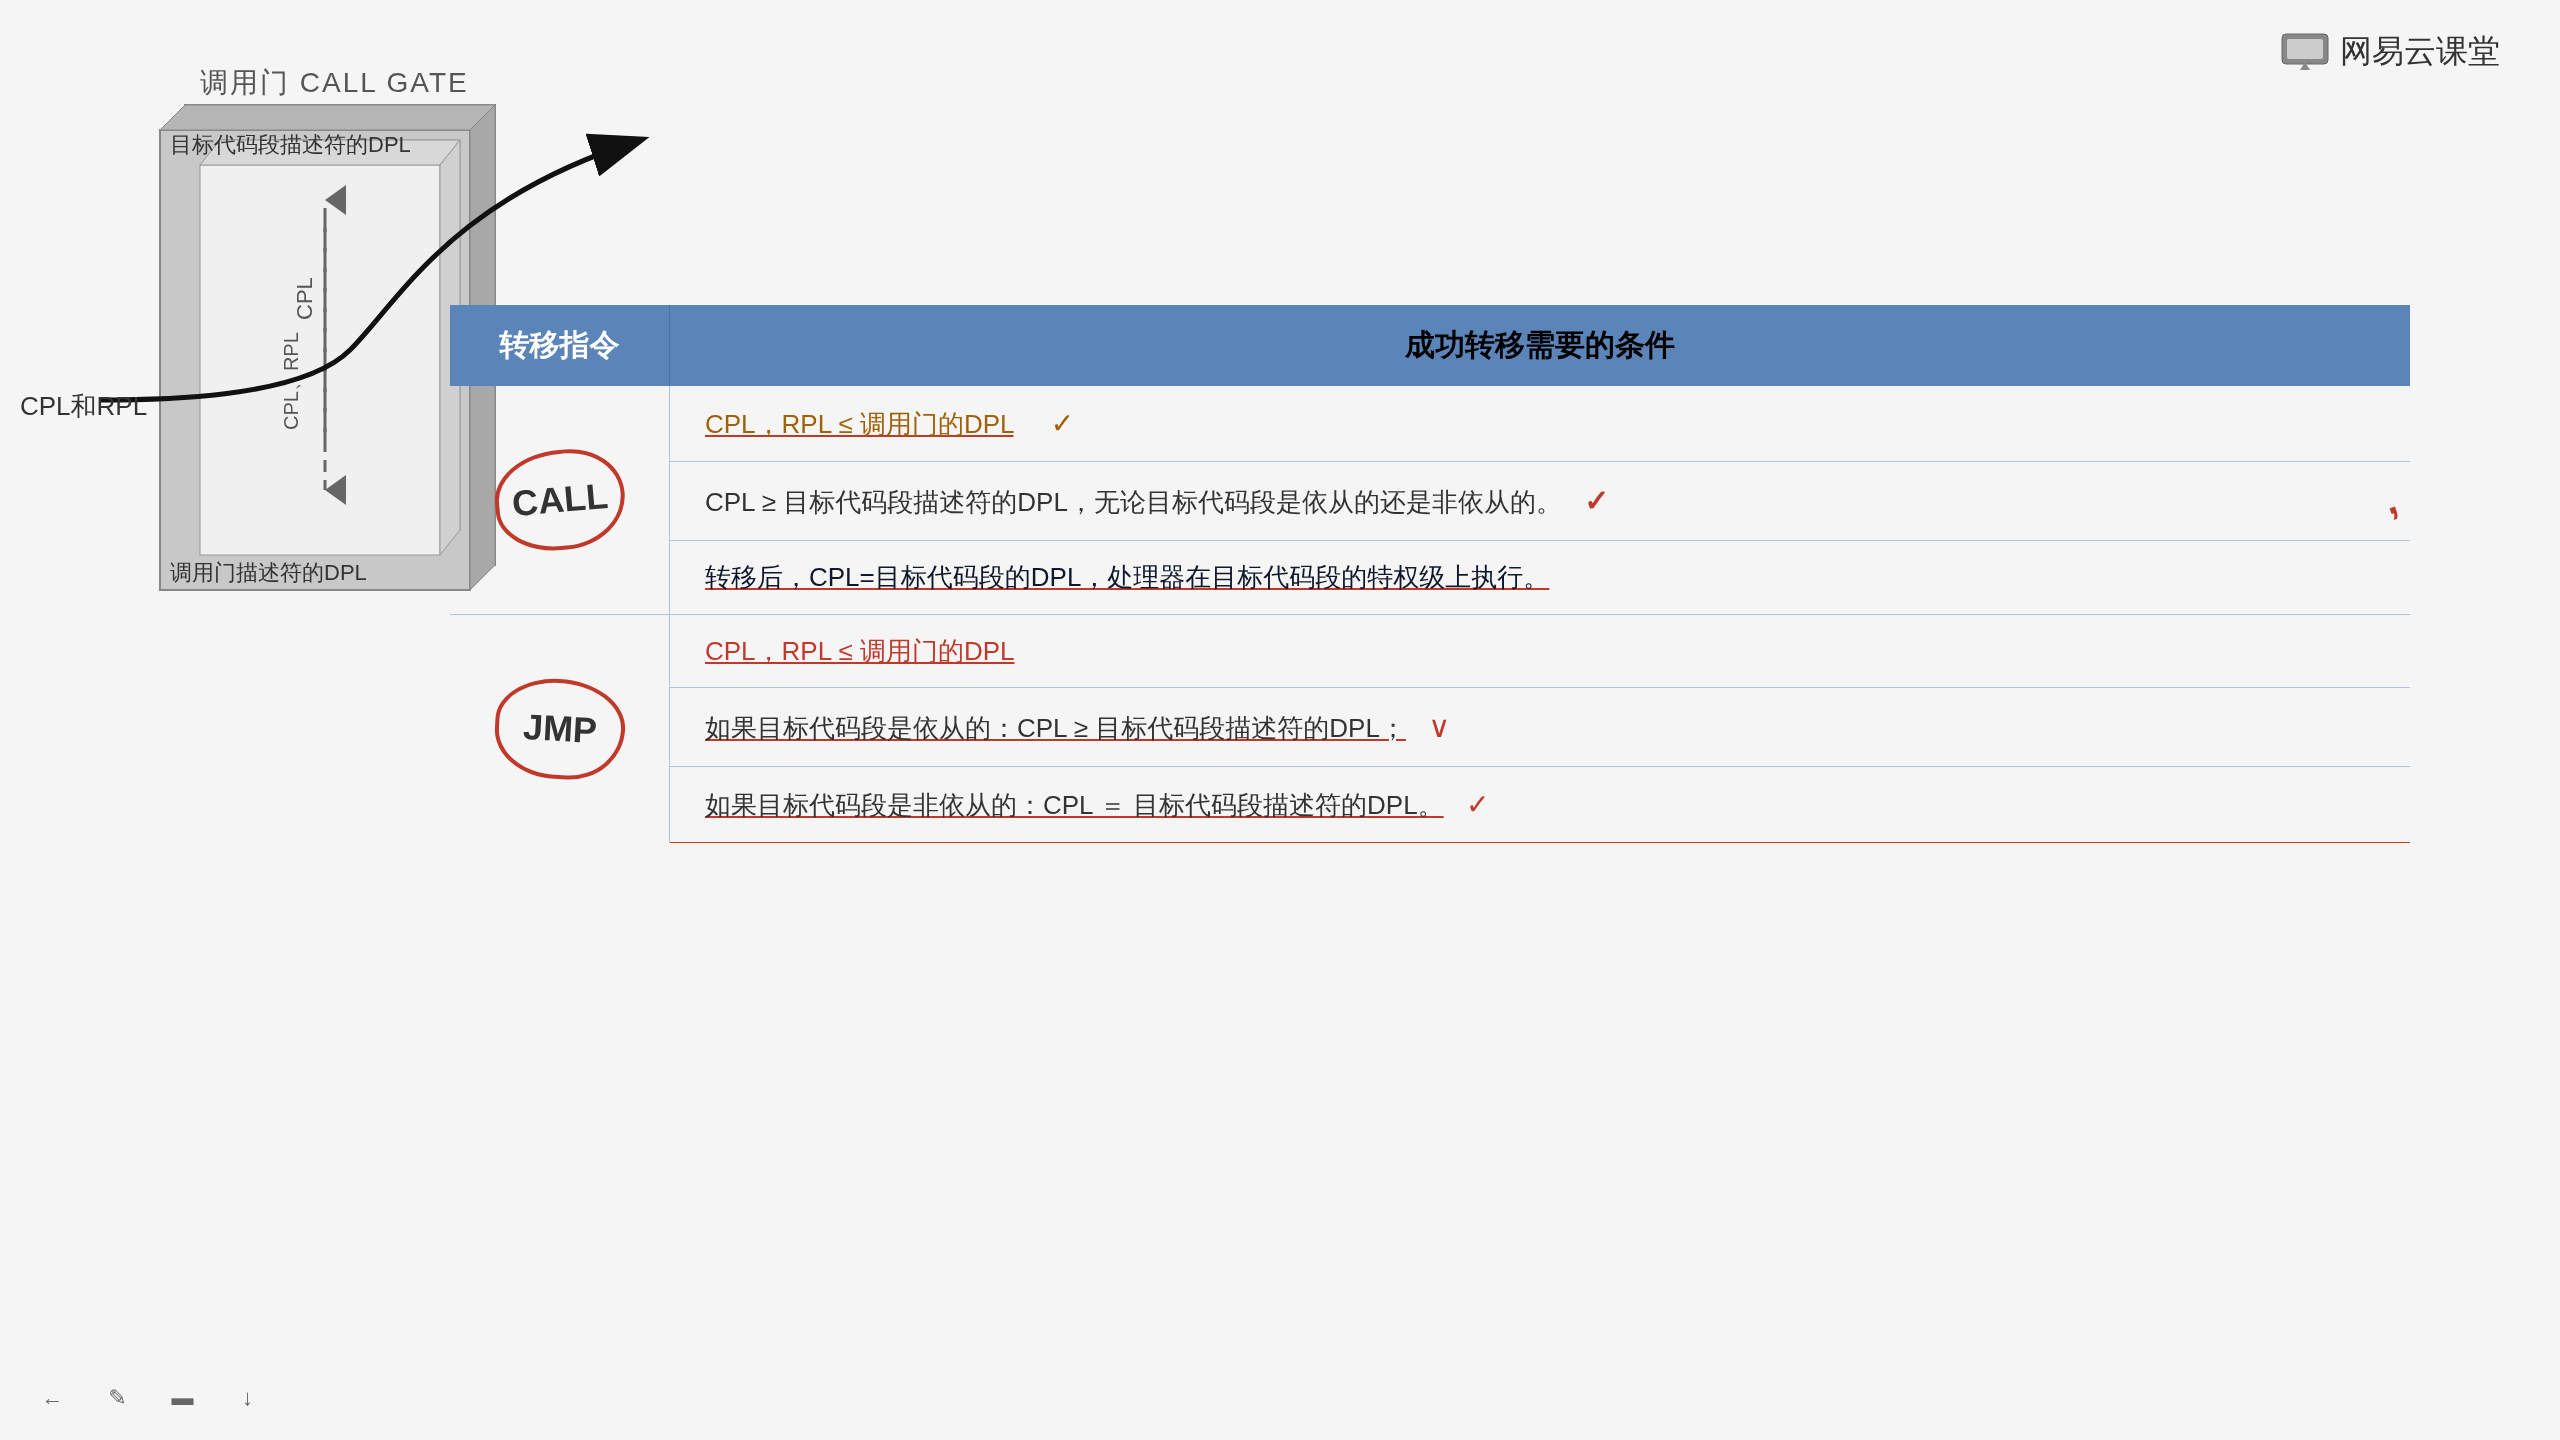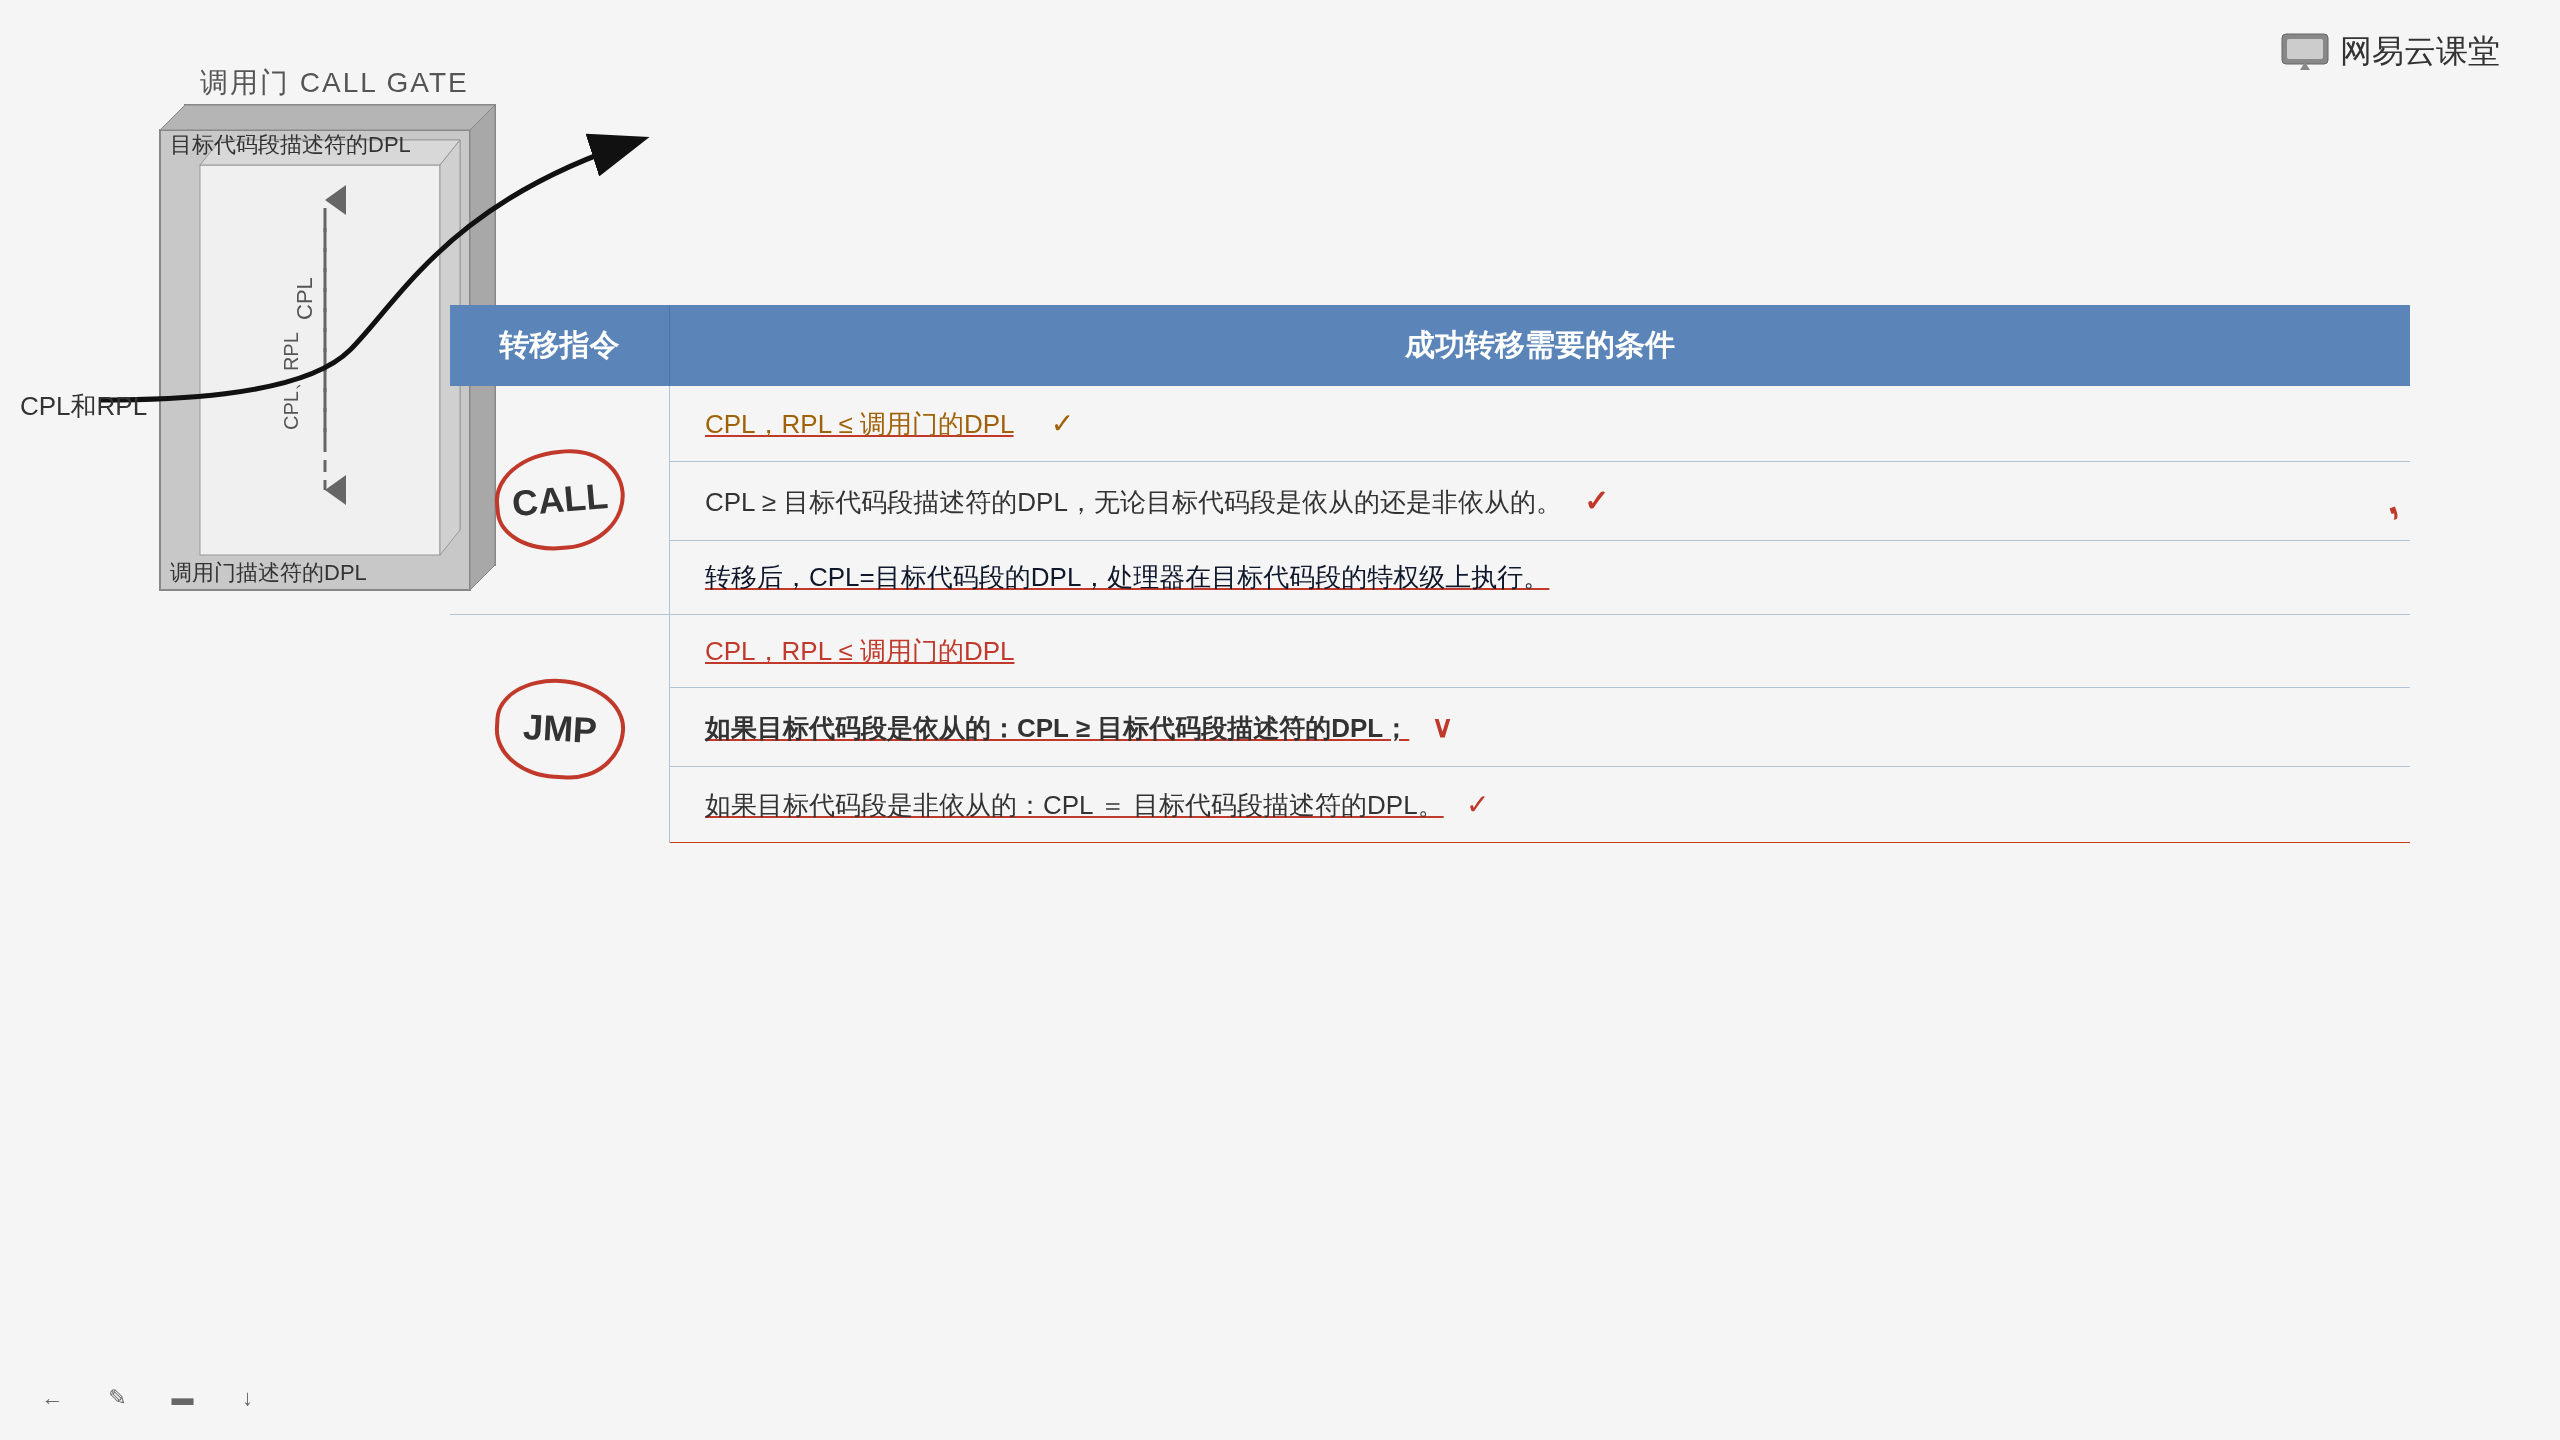--- a/index.html
+++ b/index.html
@@ -59,21 +59,21 @@
       padding: 20px 15px;
       color: white;
       font-size: 30px;
       font-weight: bold;
       text-align: center;
       border-right: 1px solid #4a74a7;
     }
     .th-condition {
       flex: 1;
       padding: 20px 30px;
-      color: #ffffff;
+      color: #000000;
       font-size: 30px;
       font-weight: bold;
       text-align: center;
     }
 
     .table-row-group {
       display: flex;
       border-bottom: 1px solid #b0c4d8;
     }
     .table-row-group:last-child {
@@ -250,21 +250,21 @@
       <div class="instruction-circle circle-jmp">
         <span>JMP</span>
       </div>
     </div>
     <div class="td-conditions">
 
       <div class="condition-row" style="color:#c0392b; border-bottom:1px solid #b0c4d8;">
         <span style="text-decoration:underline;text-decoration-color:#c0392b;">CPL，RPL ≤ 调用门的DPL</span>
       </div>
 
-      <div class="condition-row" style="color:#333; border-bottom:1px solid #b0c4d8;font-weight:bold;">
+      <div class="condition-row" style="color:#333; border-bottom:1px solid #b0c4d8;">
         <span style="text-decoration:underline;text-decoration-color:#c0392b;">如果目标代码段是依从的：CPL ≥ 目标代码段描述符的DPL；</span>
         <span style="color:#c0392b; font-size:30px; margin-left:15px;">∨</span>
       </div>
 
       <div class="condition-row" style="color:#333; border-bottom:1px solid #c2410c;">
         <span style="text-decoration:underline;text-decoration-color:#c0392b;">如果目标代码段是非依从的：CPL ＝ 目标代码段描述符的DPL。</span>
         <span style="color:#c0392b; font-size:28px; margin-left:15px;">✓</span>
       </div>
 
     </div>

